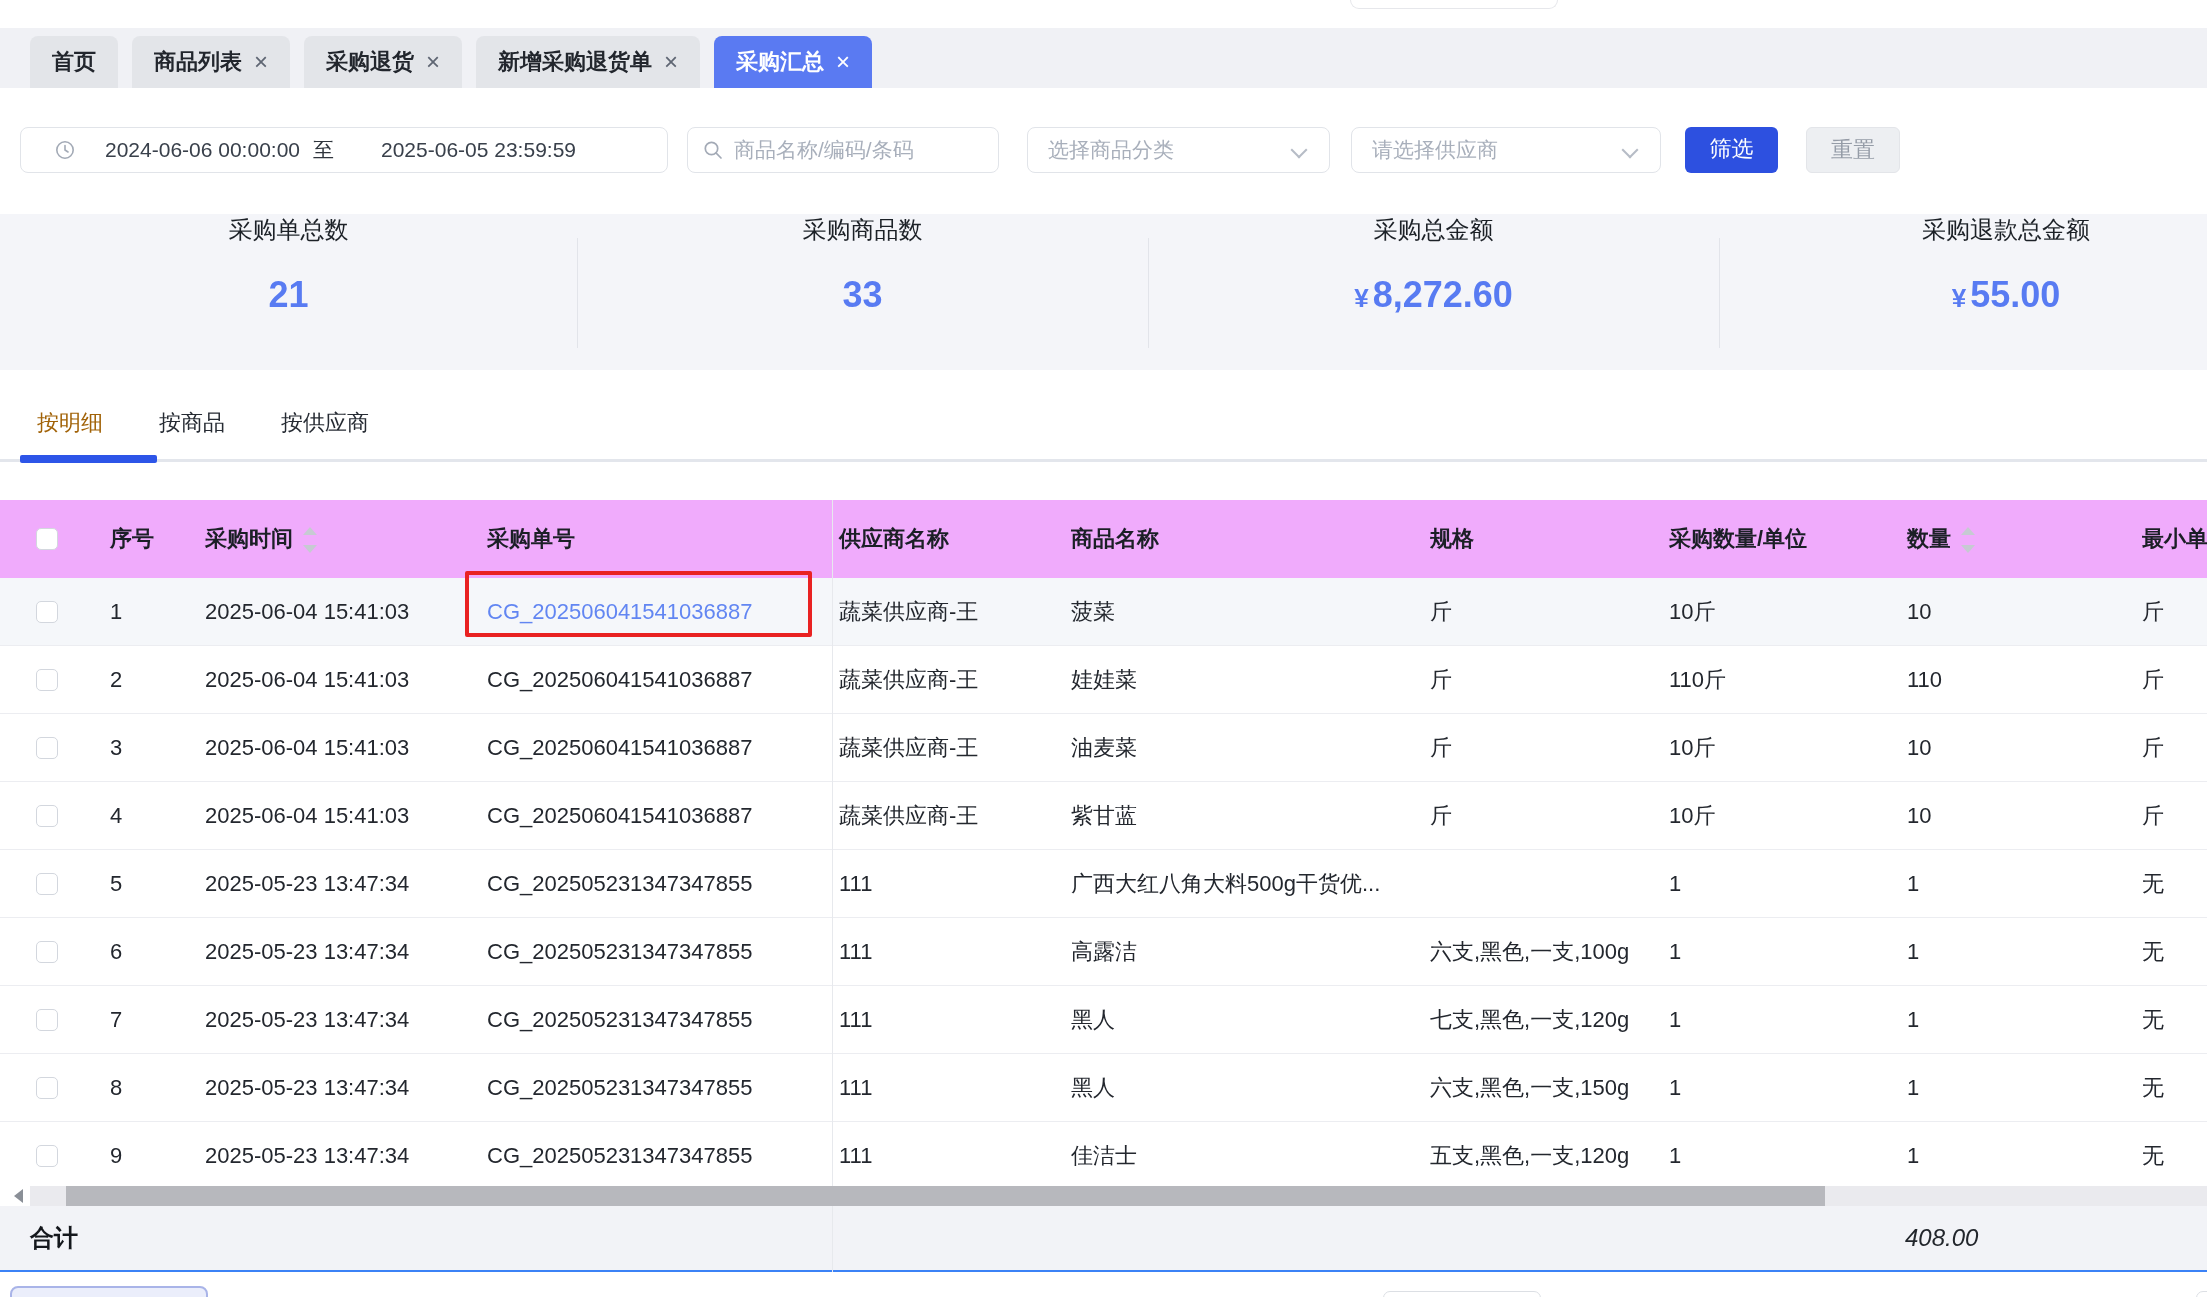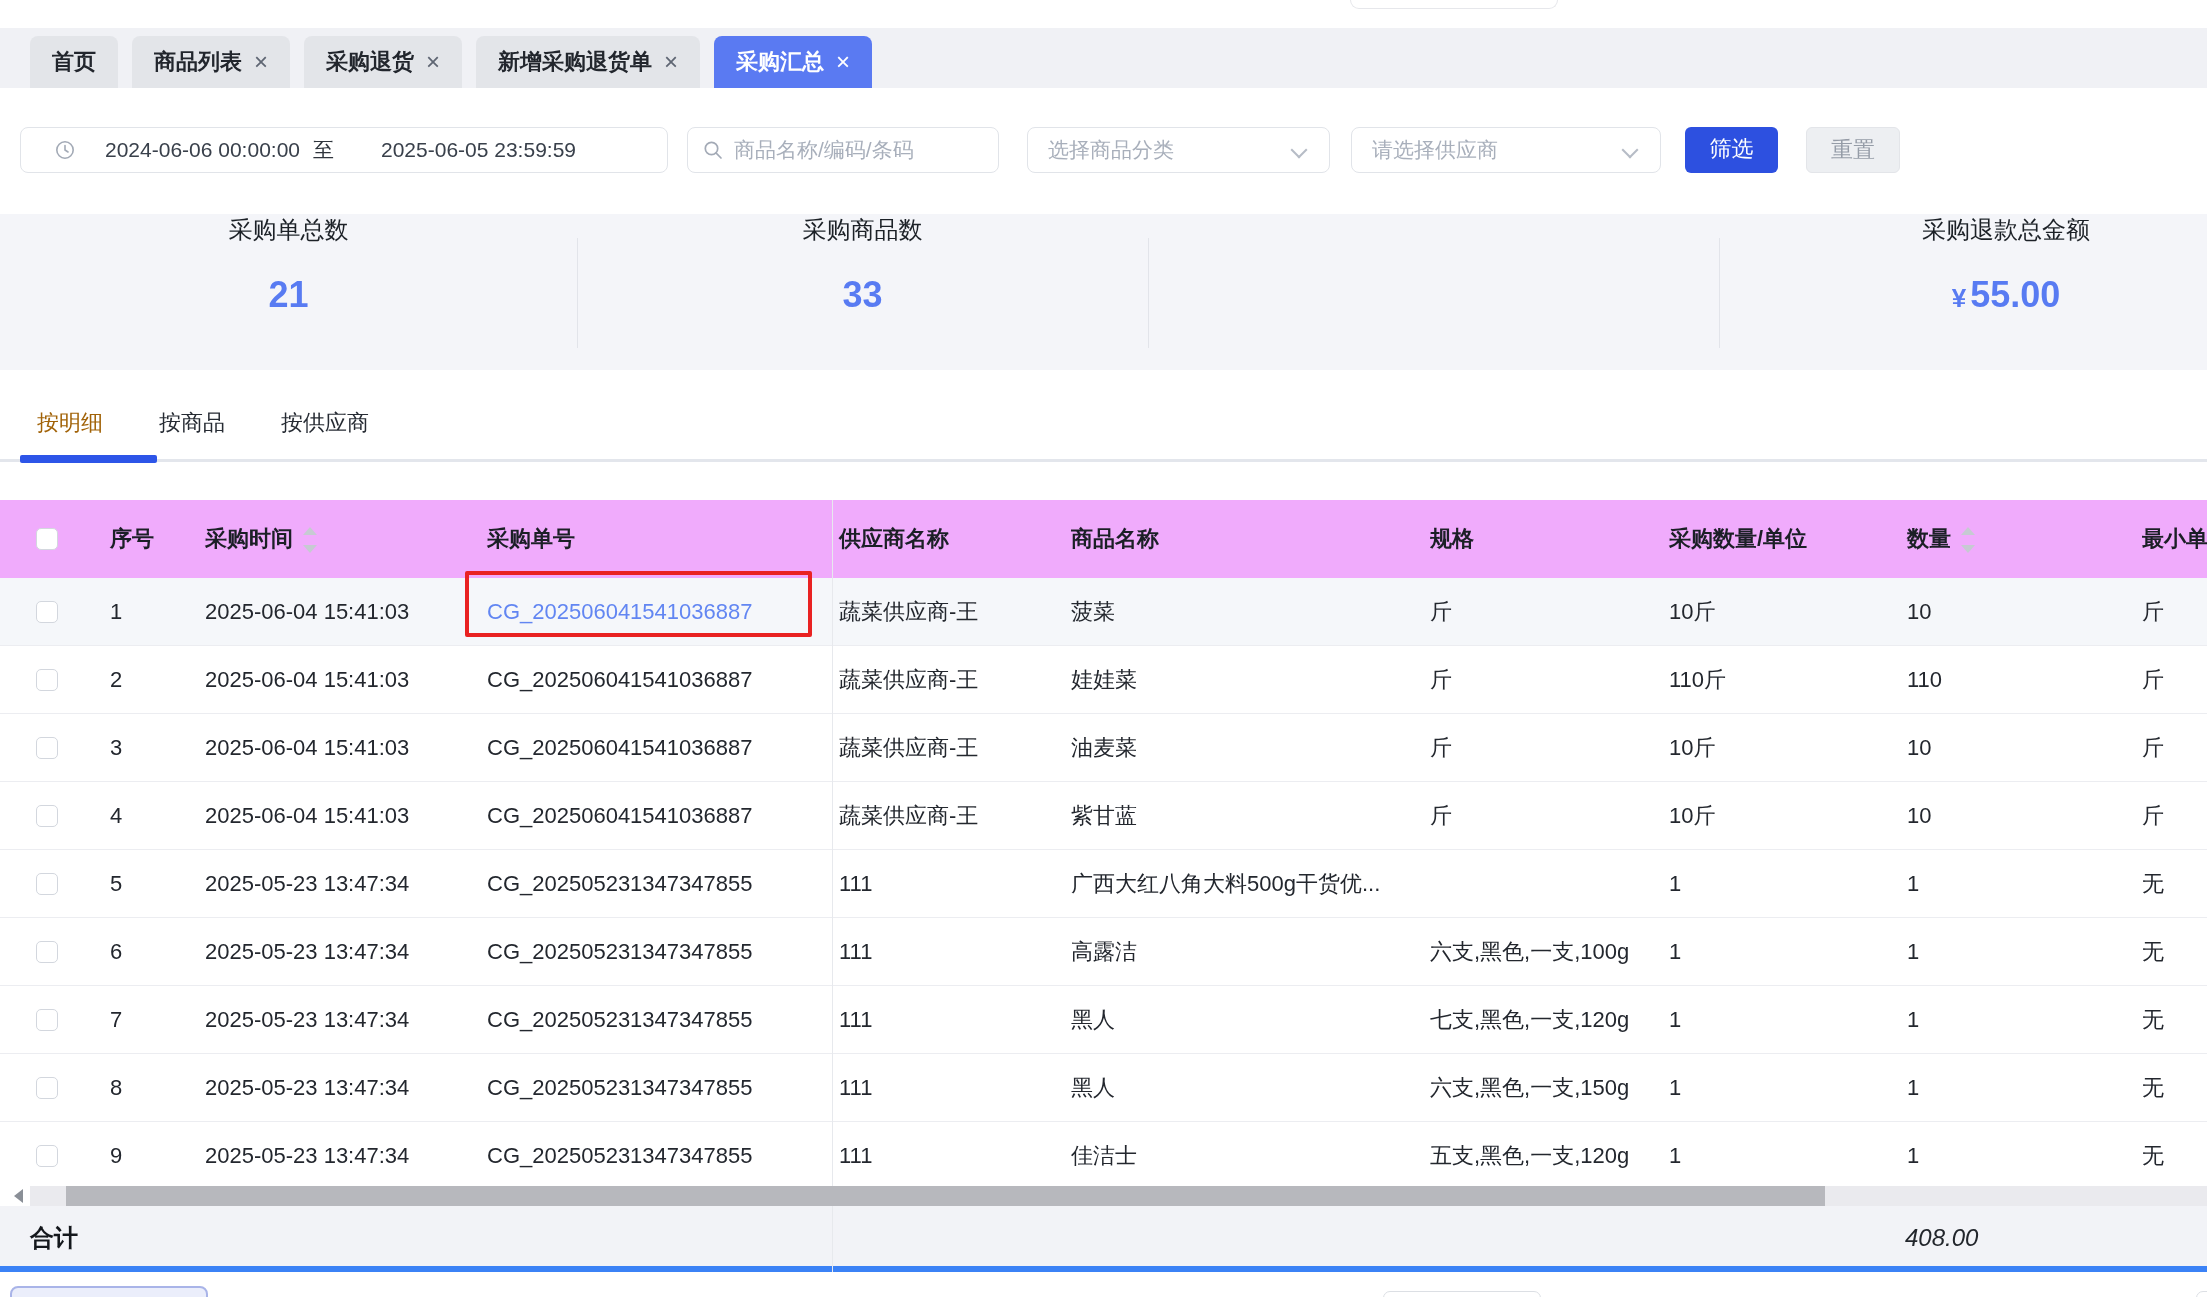--- a/index.html
+++ b/index.html
@@ -80,21 +80,21 @@
   .red-box { position:absolute; left:465px; top:571px; width:347px; height:66px; border:4px solid #e92222; border-radius:2px; z-index:6; }
 
   
   .hscroll { position:absolute; left:0; top:1186px; width:2207px; height:20px; background:#fff; }
   .hscroll .arrow-left { position:absolute; left:14px; top:3px; width:0; height:0;
     border-top:7px solid transparent; border-bottom:7px solid transparent; border-right:9px solid #8a8f97; }
   .hscroll .track { position:absolute; left:30px; top:0; width:2177px; height:20px; background:#eaeaee; }
   .hscroll .thumb { position:absolute; left:36px; top:0; width:1759px; height:20px; background:#b7b8bd; }
 
   
-  .total-row { position:absolute; left:0; top:1206px; width:2207px; height:66px; background:#f2f3f7; border-bottom:6px solid #3b82f6; }
+  .total-row { position:absolute; left:0; top:1206px; width:2207px; height:66px; background:#f2f3f7; border-bottom:2px solid #3b82f6; }
   .total-label { position:absolute; left:30px; top:0; line-height:64px; font-size:24px; font-weight:700; color:#14171c; }
   .total-qty { position:absolute; left:1905px; top:0; line-height:64px; font-size:24px; color:#22262c;font-style:italic; }
   .total-vline { position:absolute; left:832px; top:0; width:1px; height:66px; background:#e7e9ed; }
 
   
   .pg-size { position:absolute; left:10px; top:1286px; width:198px; height:20px;
     background:#ebeefb; border:2px solid #a9b4e8; border-radius:8px; }
   .pg-mid { position:absolute; left:1383px; top:1291px; width:158px; height:14px;
     background:#fff; border:1.5px solid #dcdfe4; border-radius:8px; }
   .pg-right { position:absolute; left:2196px; top:1291px; width:40px; height:14px;
@@ -168,20 +168,24 @@
     <div class="stat-divider" style="left:577px"></div>
     <div class="stat-divider" style="left:1148px"></div>
     <div class="stat-divider" style="left:1719px"></div>
   <div class="stat-cell" style="left: 0px; width: 577px;">
         <div class="stat-label">采购单总数</div>
         <div class="stat-value"><span>21</span></div>
       </div>
       <div class="stat-cell" style="left: 577px; width: 571px;">
         <div class="stat-label">采购商品数</div>
         <div class="stat-value"><span>33</span></div>
+      </div>
+      <div class="stat-cell" style="left: 1148px; width: 571px;">
+        <div class="stat-label">采购总金额</div>
+        <div class="stat-value"><span class="cur">¥</span><span>8,272.60</span></div>
       </div>
       <div class="stat-cell" style="left: 1805px; width: 402px;">
         <div class="stat-label">采购退款总金额</div>
         <div class="stat-value"><span class="cur">¥</span><span>55.00</span></div>
       </div>
     </div>
 
   <div class="view-tabs" id="view-tabs">
       <div class="view-tab active">按明细</div>
       <div class="view-tab">按商品</div>

